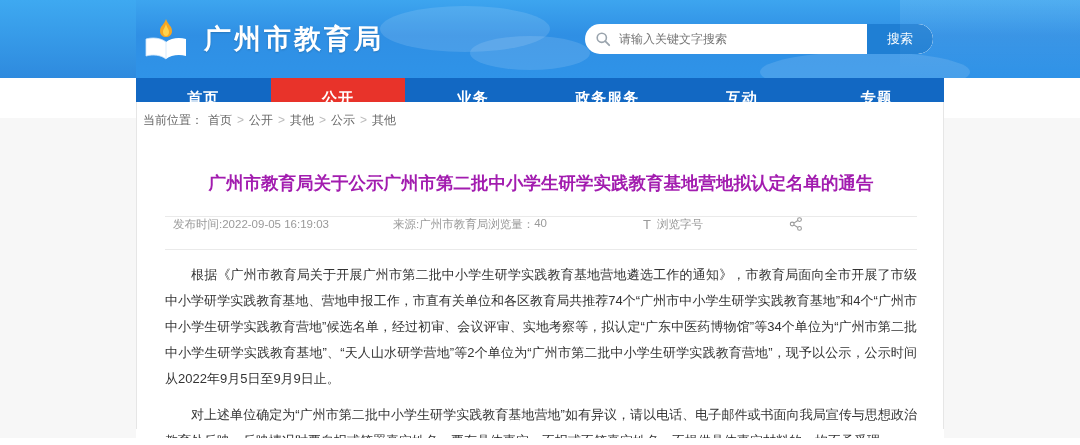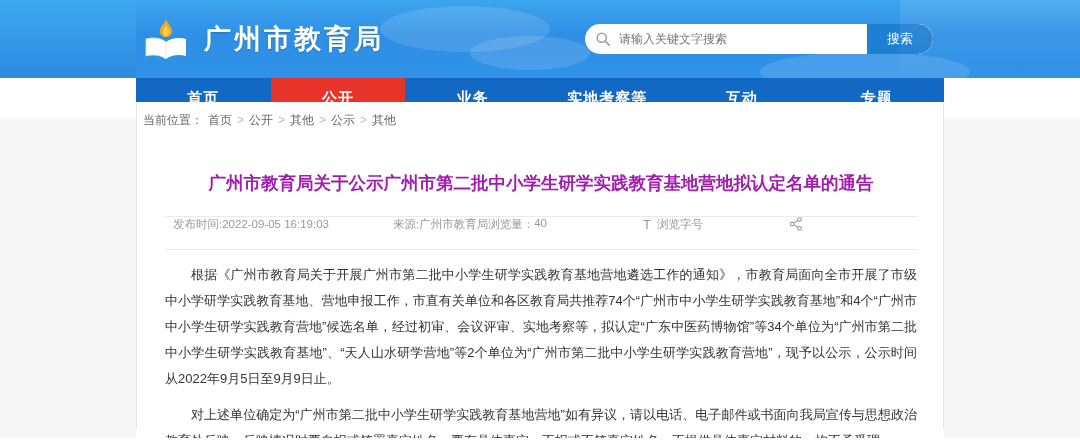--- a/index.html
+++ b/index.html
@@ -250,21 +250,21 @@
       <button class="search-btn">搜索</button>
     </div>
   </div>
 
   <div class="nav-left-fill"></div>
   <div class="nav-right-fill"></div>
   <div class="nav">
     <div class="nav-item">首页</div>
     <div class="nav-item active">公开</div>
     <div class="nav-item">业务</div>
-    <div class="nav-item">实地考察等</div>
+    <div class="nav-item">政务服务</div>
     <div class="nav-item">互动</div>
     <div class="nav-item">专题</div>
   </div>
 
   <div class="side-left"></div>
   <div class="side-right"></div>
 
   <div class="content">
 
     <div class="breadcrumb">

